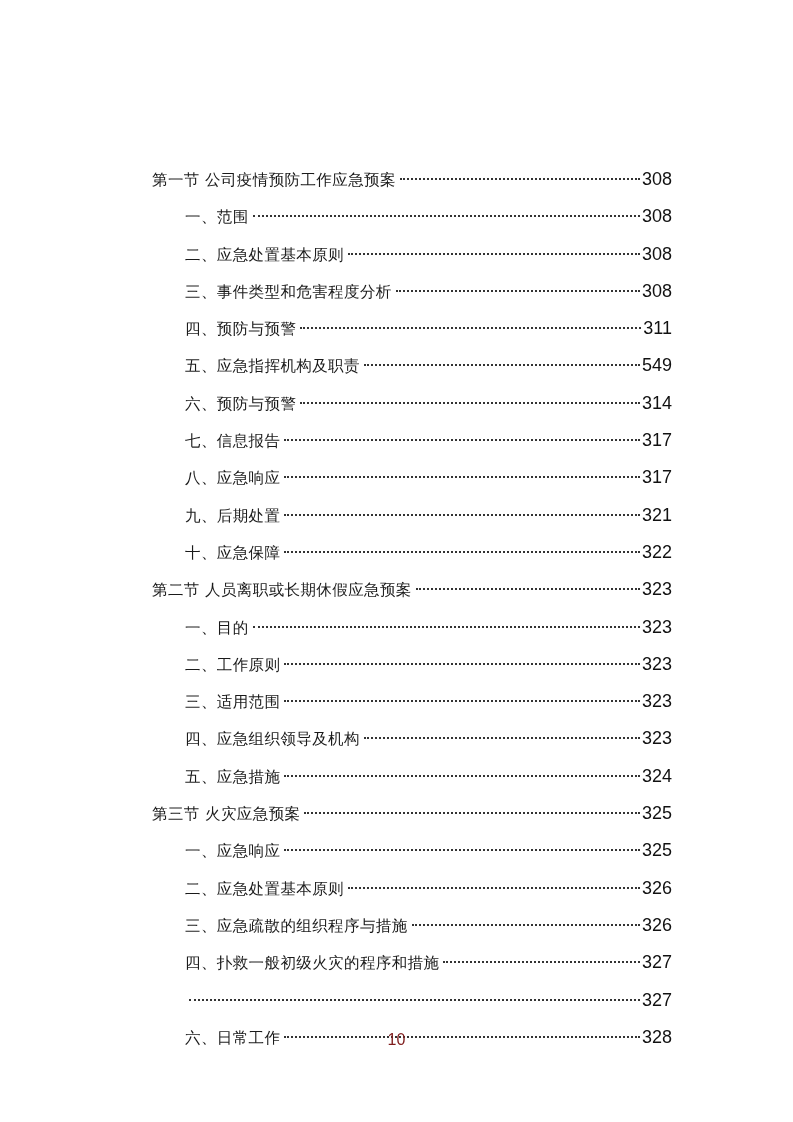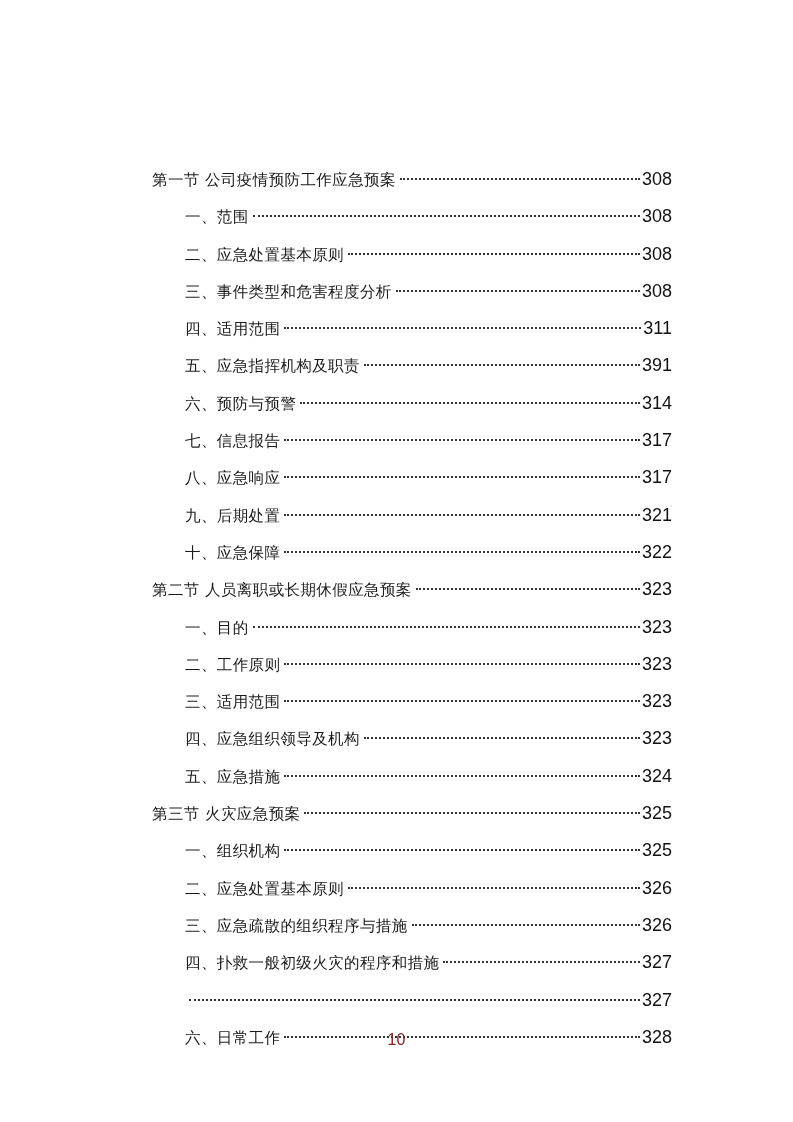--- a/index.html
+++ b/index.html
@@ -80,28 +80,28 @@
     <span class="toc-title">二、应急处置基本原则</span>
     <span class="toc-leader"></span>
     <span class="toc-page">308</span>
   </div>
   <div class="toc-row level-2">
     <span class="toc-title">三、事件类型和危害程度分析</span>
     <span class="toc-leader"></span>
     <span class="toc-page">308</span>
   </div>
   <div class="toc-row level-2">
-    <span class="toc-title">四、适用范围</span>
+    <span class="toc-title">四、预防与预警</span>
     <span class="toc-leader"></span>
     <span class="toc-page">311</span>
   </div>
   <div class="toc-row level-2">
     <span class="toc-title">五、应急指挥机构及职责</span>
     <span class="toc-leader"></span>
-    <span class="toc-page">391</span>
+    <span class="toc-page">549</span>
   </div>
   <div class="toc-row level-2">
     <span class="toc-title">六、预防与预警</span>
     <span class="toc-leader"></span>
     <span class="toc-page">314</span>
   </div>
   <div class="toc-row level-2">
     <span class="toc-title">七、信息报告</span>
     <span class="toc-leader"></span>
     <span class="toc-page">317</span>
@@ -150,21 +150,21 @@
     <span class="toc-title">五、应急措施</span>
     <span class="toc-leader"></span>
     <span class="toc-page">324</span>
   </div>
   <div class="toc-row level-1">
     <span class="toc-title">第三节  火灾应急预案</span>
     <span class="toc-leader"></span>
     <span class="toc-page">325</span>
   </div>
   <div class="toc-row level-2">
-    <span class="toc-title">一、组织机构</span>
+    <span class="toc-title">一、应急响应</span>
     <span class="toc-leader"></span>
     <span class="toc-page">325</span>
   </div>
   <div class="toc-row level-2">
     <span class="toc-title">二、应急处置基本原则</span>
     <span class="toc-leader"></span>
     <span class="toc-page">326</span>
   </div>
   <div class="toc-row level-2">
     <span class="toc-title">三、应急疏散的组织程序与措施</span>

